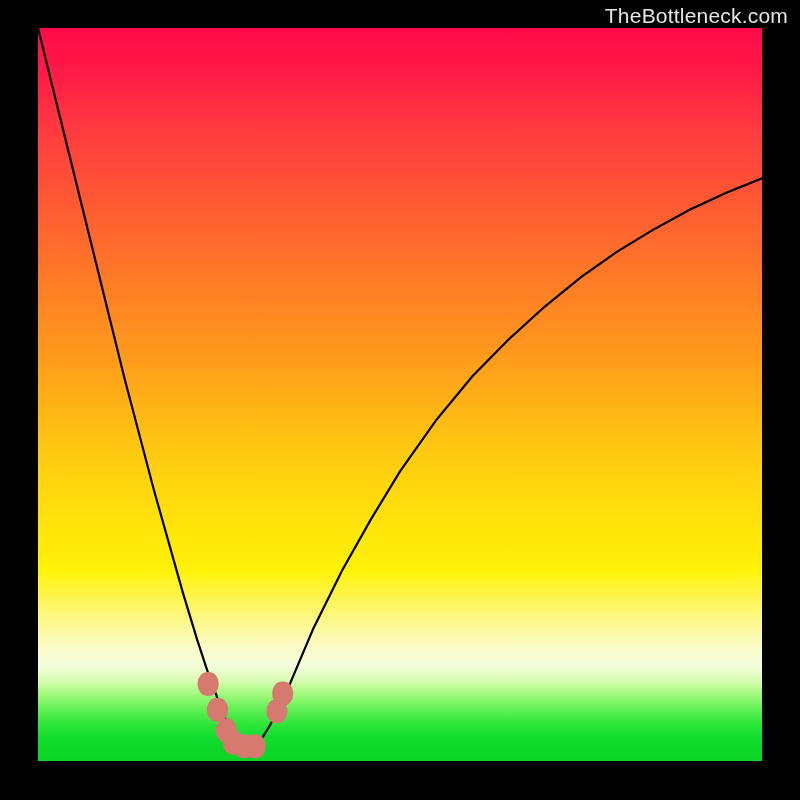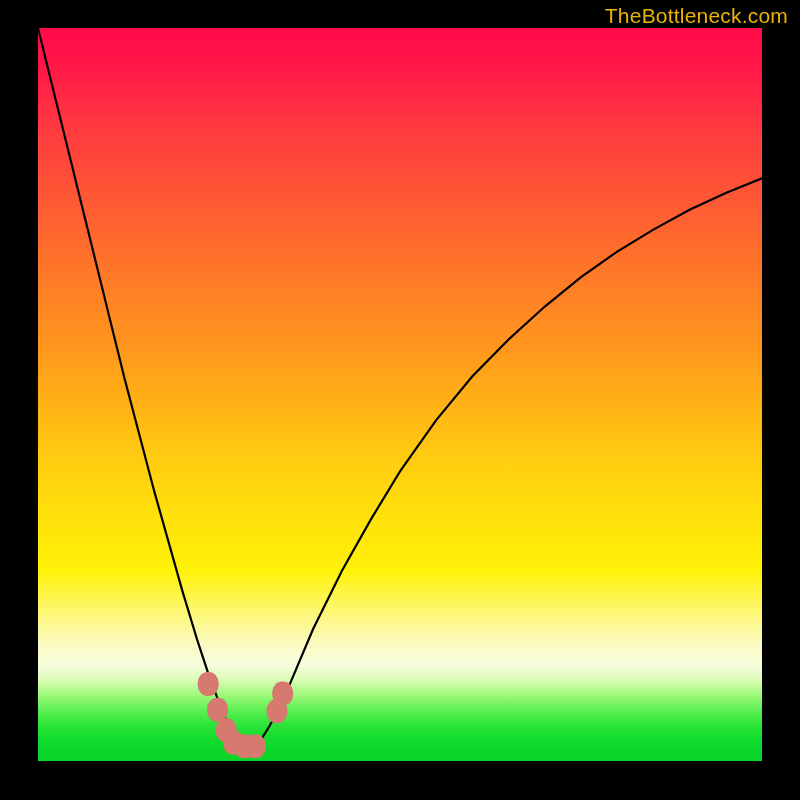--- a/index.html
+++ b/index.html
@@ -51,21 +51,21 @@
     position: absolute;
     left: 0;
     top: 0;
     width: 724px;
     height: 733px;
   }
   .watermark {
     position: absolute;
     top: 4px;
     right: 12px;
-    color: #eab308;
+    color: #e5e5e5;
     font-size: 21px;
     font-weight: 400;
     letter-spacing: 0.2px;
     font-family: Arial, Helvetica, sans-serif;
   }
 </style>
 </head>
 <body>
 
 <div class="frame">

